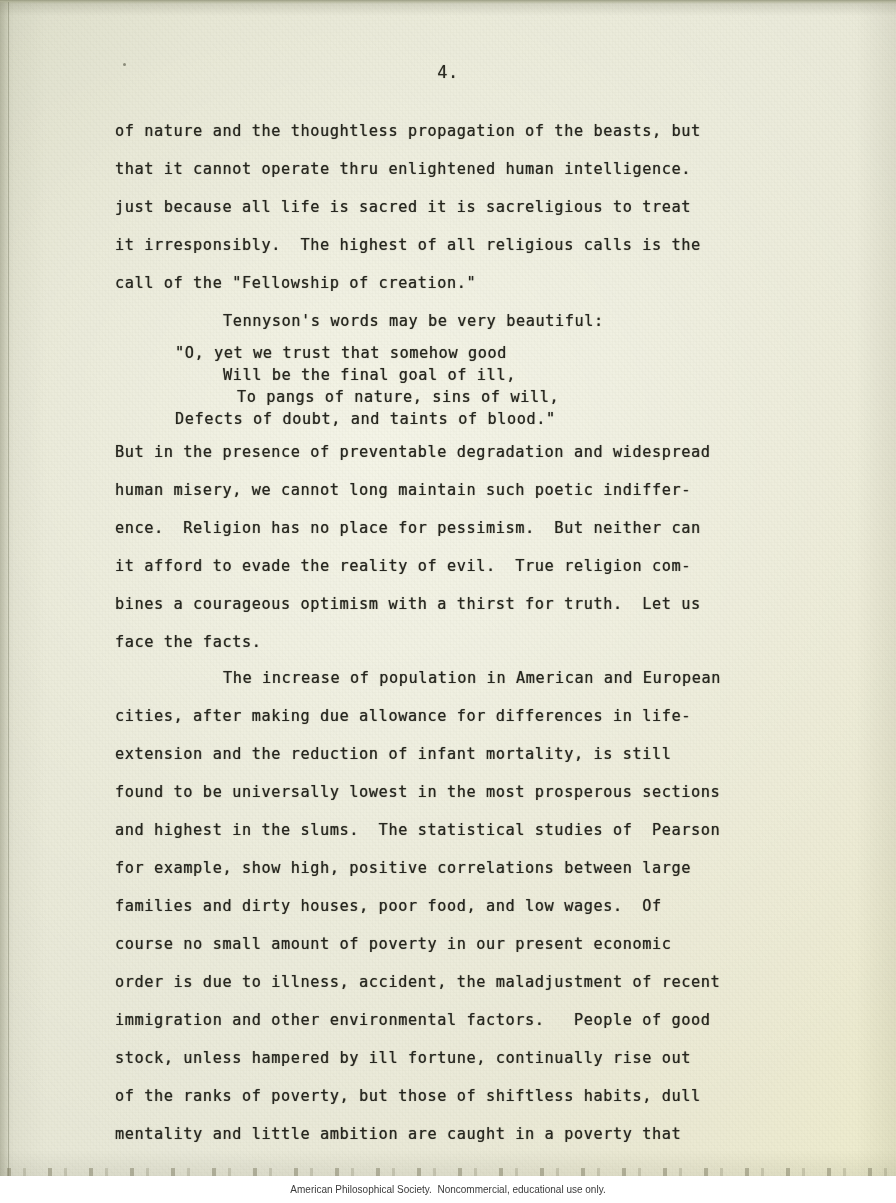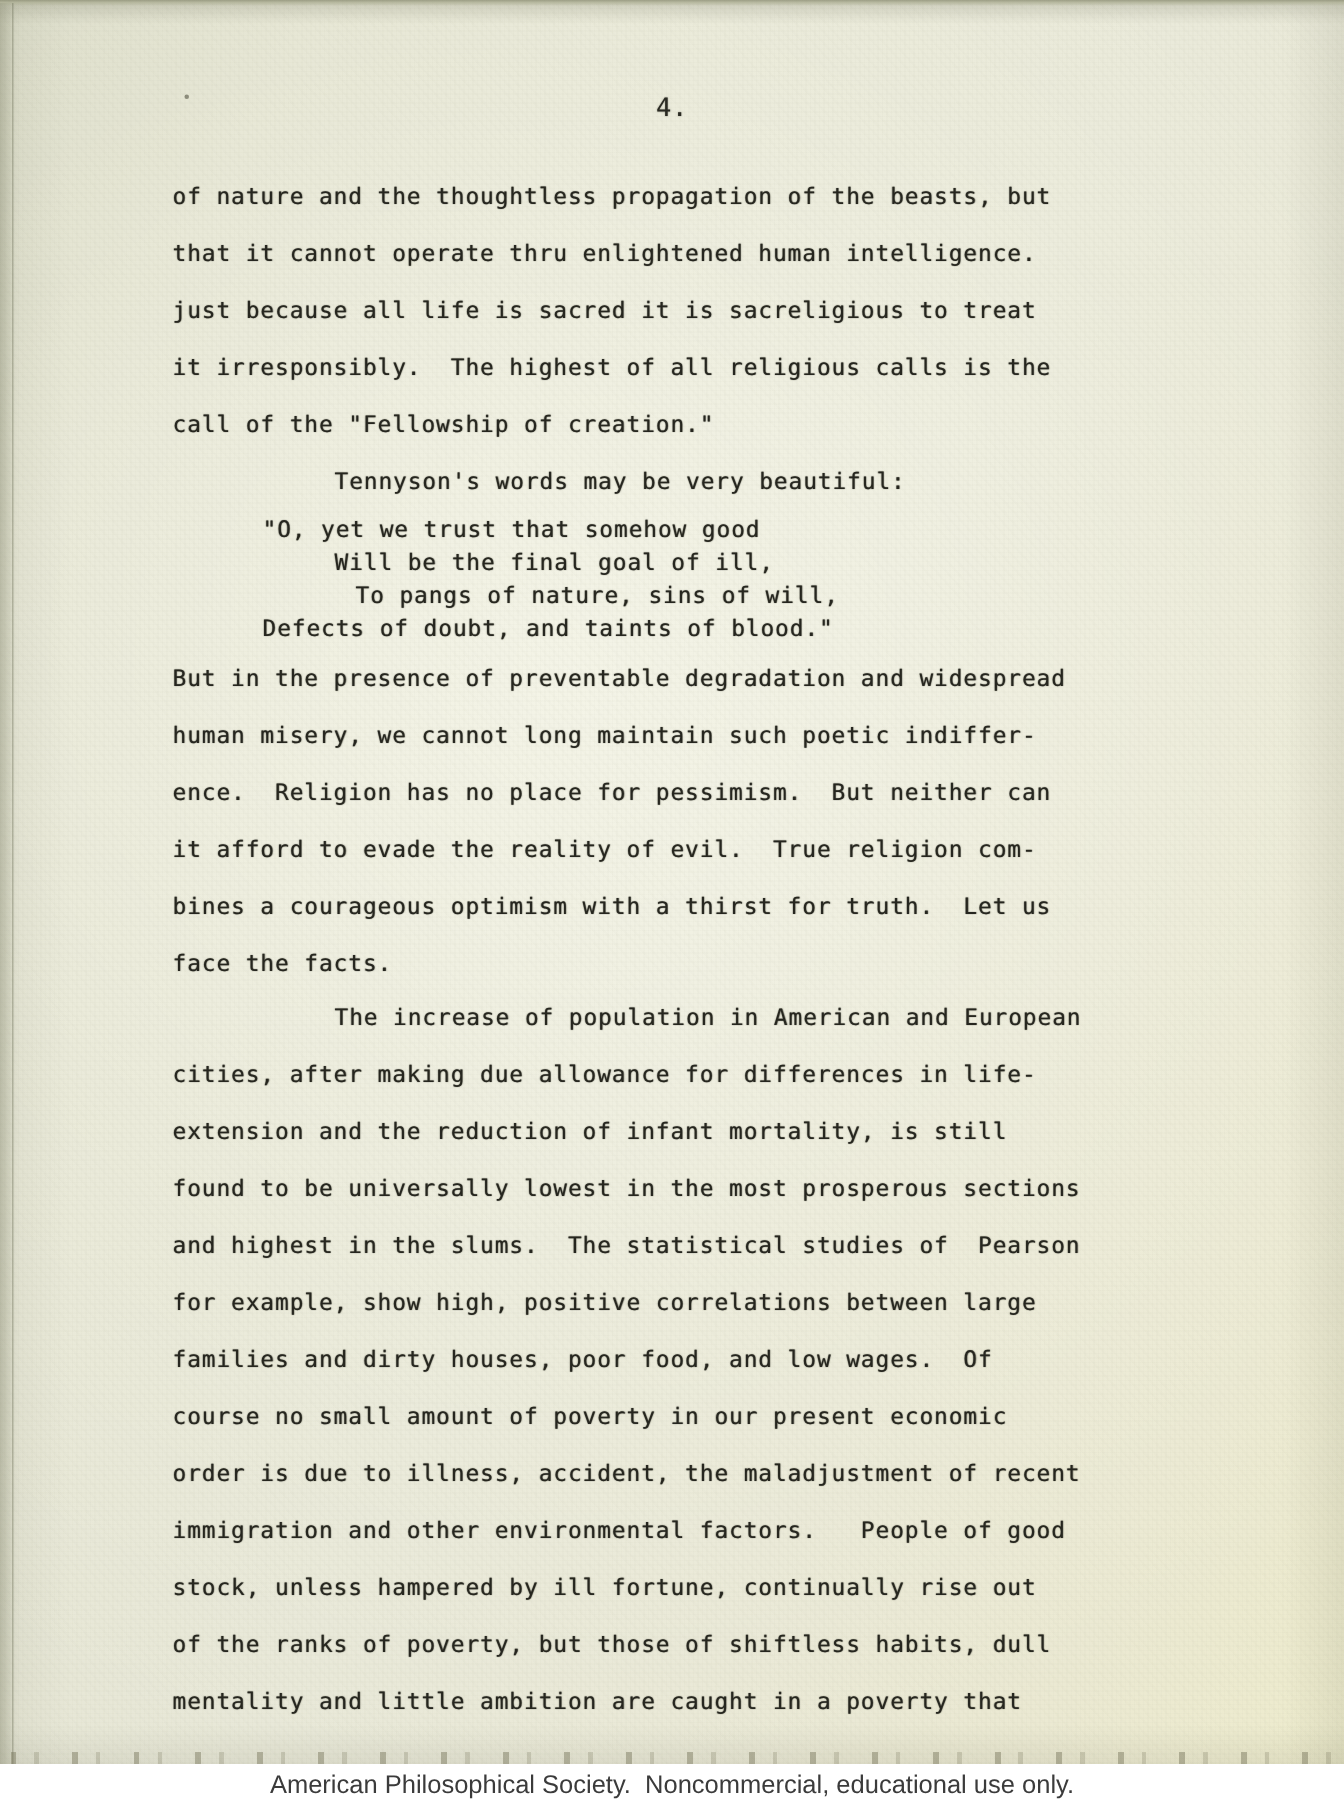--- a/index.html
+++ b/index.html
@@ -180,21 +180,21 @@
     top: 1176px;
     width: 896px;
     height: 27px;
     background: #ffffff;
     display: flex;
     align-items: center;
     justify-content: center;
   }
   #credit .credit-text {
     font-family: "Liberation Sans", sans-serif;
-    font-size: 17px;
+    font-size: 10px;
     color: #3b3b3b;
     white-space: pre;
   }
 </style>
 </head>
 <body>
 
 <div id="scan">
 
   <div id="paper">

